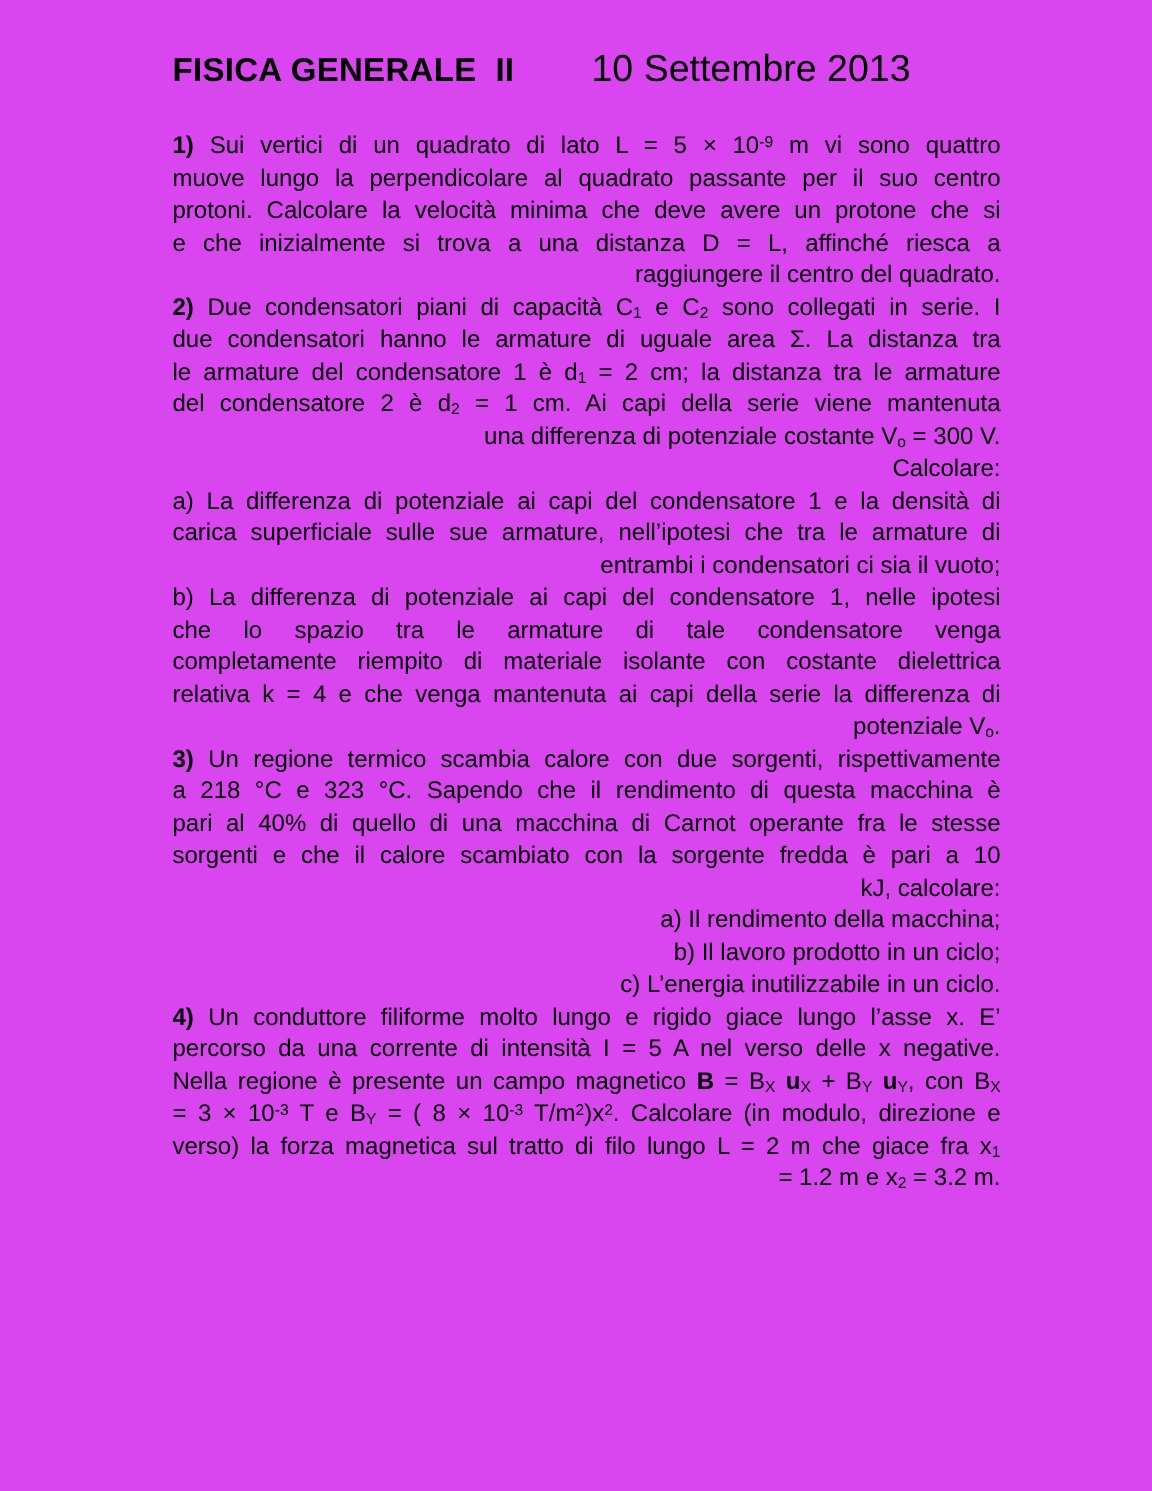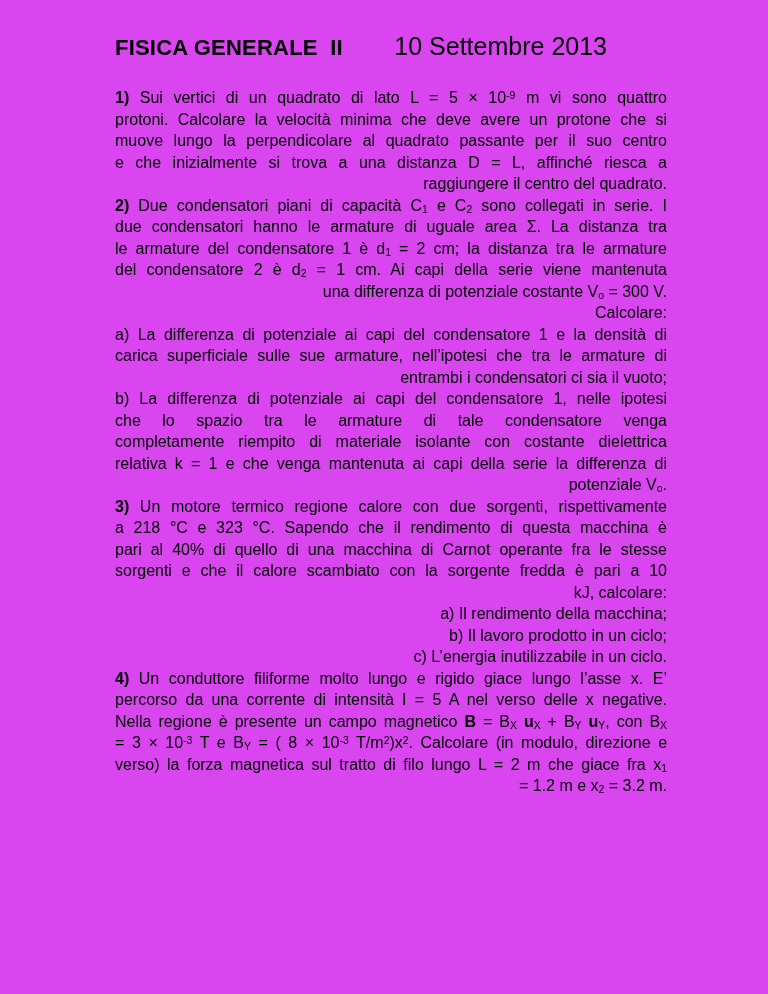--- a/index.html
+++ b/index.html
@@ -72,43 +72,43 @@
 <body>
 
 <div class="page">
   <div class="header">
     <div class="title">FISICA GENERALE  II</div>
     <div class="date">10 Settembre 2013</div>
   </div>
   <div class="content">
       <div class="problem">
         <div class="ln j"><span class="b">1)</span><span> Sui vertici di un quadrato di lato L = 5 × 10</span><span class="sup">-9</span><span> m vi sono quattro</span></div>
+        <div class="ln j"><span>muove lungo la perpendicolare al quadrato passante per il suo centro</span></div>
         <div class="ln j"><span>protoni. Calcolare la velocità minima che deve avere un protone che si</span></div>
-        <div class="ln j"><span>muove lungo la perpendicolare al quadrato passante per il suo centro</span></div>
         <div class="ln j"><span>e che inizialmente si trova a una distanza D = L, affinché riesca a</span></div>
         <div class="ln"><span>raggiungere il centro del quadrato.</span></div>
       </div>
       <div class="problem">
         <div class="ln j"><span class="b">2)</span><span> Due condensatori piani di capacità C</span><span class="sub">1</span><span> e C</span><span class="sub">2</span><span> sono collegati in serie. I</span></div>
         <div class="ln j"><span>due condensatori hanno le armature di uguale area Σ. La distanza tra</span></div>
         <div class="ln j"><span>le armature del condensatore 1 è d</span><span class="sub">1</span><span> = 2 cm; la distanza tra le armature</span></div>
         <div class="ln j"><span>del condensatore 2 è d</span><span class="sub">2</span><span> = 1 cm. Ai capi della serie viene mantenuta</span></div>
         <div class="ln"><span>una differenza di potenziale costante V</span><span class="sub">o</span><span> = 300 V.</span></div>
         <div class="ln"><span>Calcolare:</span></div>
         <div class="ln j"><span>a) La differenza di potenziale ai capi del condensatore 1 e la densità di</span></div>
         <div class="ln j"><span>carica superficiale sulle sue armature, nell’ipotesi che tra le armature di</span></div>
         <div class="ln"><span>entrambi i condensatori ci sia il vuoto;</span></div>
         <div class="ln j"><span>b) La differenza di potenziale ai capi del condensatore 1, nelle ipotesi</span></div>
         <div class="ln j"><span>che lo spazio tra le armature di tale condensatore venga</span></div>
         <div class="ln j"><span>completamente riempito di materiale isolante con costante dielettrica</span></div>
-        <div class="ln j"><span>relativa k = 1 e che venga mantenuta ai capi della serie la differenza di</span></div>
+        <div class="ln j"><span>relativa k = 4 e che venga mantenuta ai capi della serie la differenza di</span></div>
         <div class="ln"><span>potenziale V</span><span class="sub">o</span><span>.</span></div>
       </div>
       <div class="problem">
-        <div class="ln j"><span class="b">3)</span><span> Un motore termico regione calore con due sorgenti, rispettivamente</span></div>
+        <div class="ln j"><span class="b">3)</span><span> Un regione termico scambia calore con due sorgenti, rispettivamente</span></div>
         <div class="ln j"><span>a 218 °C e 323 °C. Sapendo che il rendimento di questa macchina è</span></div>
         <div class="ln j"><span>pari al 40% di quello di una macchina di Carnot operante fra le stesse</span></div>
         <div class="ln j"><span>sorgenti e che il calore scambiato con la sorgente fredda è pari a 10</span></div>
         <div class="ln"><span>kJ, calcolare:</span></div>
         <div class="ln"><span>a) Il rendimento della macchina;</span></div>
         <div class="ln"><span>b) Il lavoro prodotto in un ciclo;</span></div>
         <div class="ln"><span>c) L’energia inutilizzabile in un ciclo.</span></div>
       </div>
       <div class="problem">
         <div class="ln j"><span class="b">4)</span><span> Un conduttore filiforme molto lungo e rigido giace lungo l’asse x. E’</span></div>

